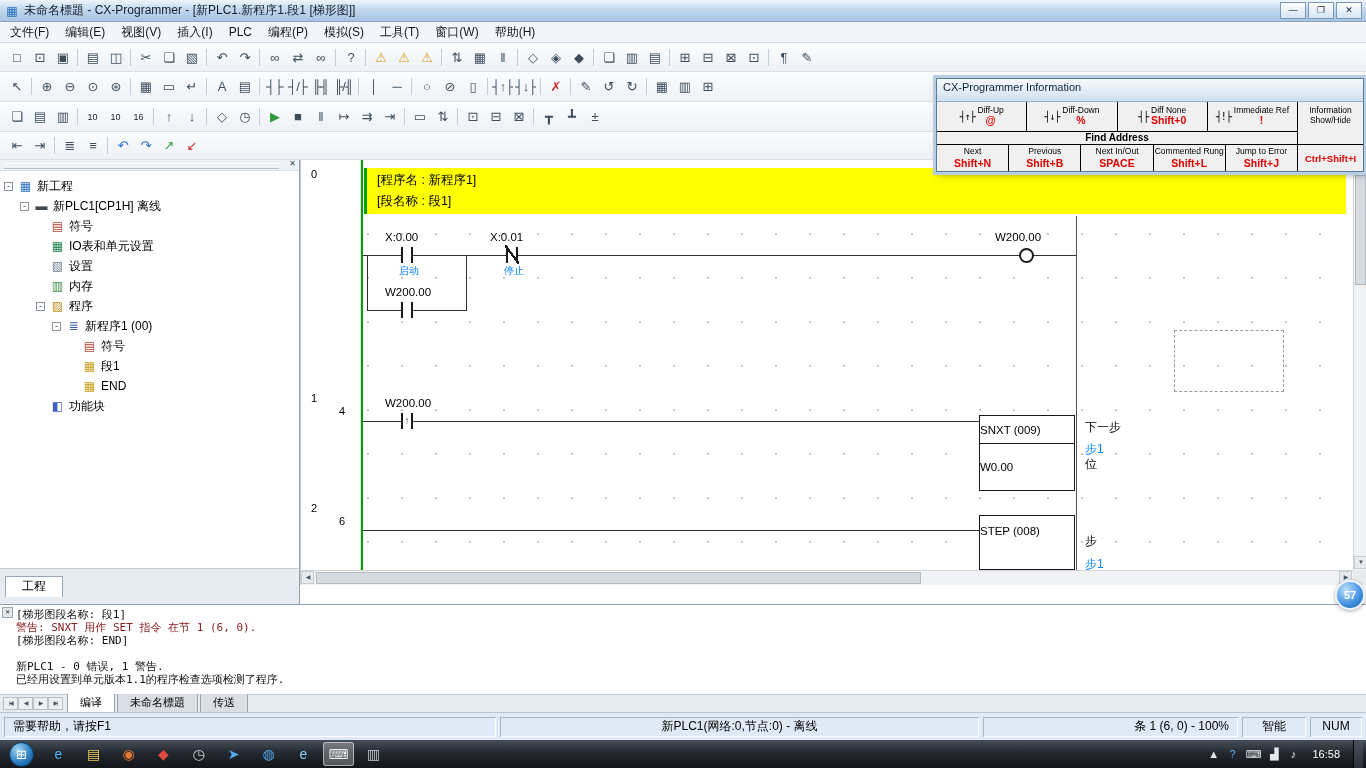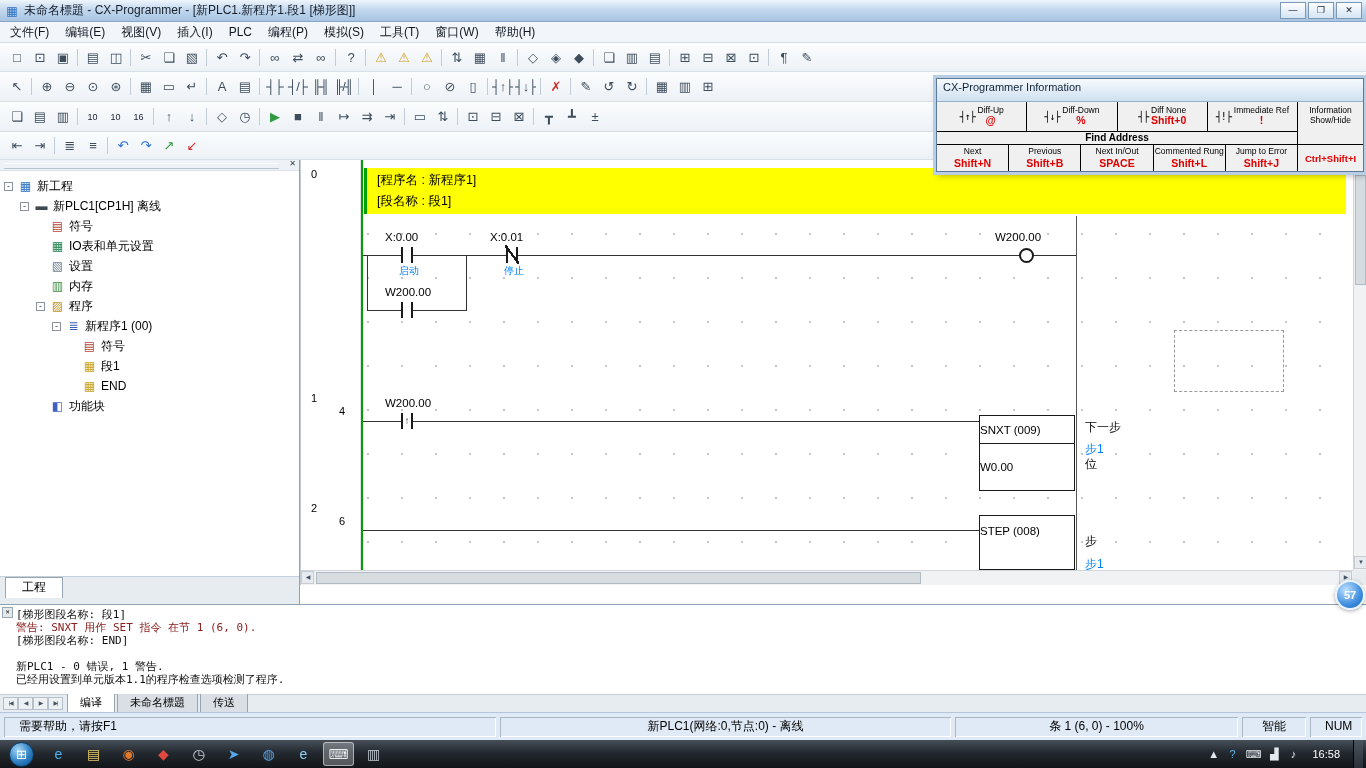--- a/index.html
+++ b/index.html
@@ -32,21 +32,21 @@
 .grip{height:11px;background:#eef2f6;border-bottom:1px solid #d8e0e8;position:relative}
 .grip::before{content:"";position:absolute;left:4px;right:20px;top:3px;height:4px;border-top:1px solid #fff;border-bottom:1px solid #b6c2ce}
 .grip-x{position:absolute;right:3px;top:-1px;font-size:8px;color:#345}
 .tree{flex:1;overflow:hidden;padding-top:5px}
 .trow{height:20px;display:flex;align-items:center;white-space:nowrap}
 .exp{width:9px;height:9px;border:1px solid #8a94a0;background:#fff;font-size:9px;line-height:6px;text-align:center;color:#333;margin-right:4px;visibility:hidden;flex:none}
 .trow.has-exp .exp{visibility:visible}
 .ti{width:17px;text-align:center;font-size:12px;margin-right:3px;flex:none}
 .tl{color:#000}
 .ic-proj .ti{color:#2a6fc0}.ic-plc .ti{color:#404850}.ic-sym .ti{color:#b04030}.ic-io .ti{color:#208050}.ic-set .ti{color:#708090}.ic-mem .ti{color:#3a8a40}.ic-prog .ti{color:#c09020}.ic-prog1 .ti{color:#3a60b0}.ic-sec .ti{color:#c8a020}.ic-fb .ti{color:#4060c0}
-.tree-tabs{height:28px;background:#e7ecf1;border-top:1px solid #c6d0da;display:flex;align-items:flex-start;padding-left:5px}
+.tree-tabs{height:36px;background:#e7ecf1;border-top:1px solid #c6d0da;display:flex;align-items:center;padding-left:5px}
 .ttab{background:#fff;border:1px solid #98a6b4;border-bottom:none;padding:1px 16px 2px;font-size:12px}
 
 
 .ladder-panel{flex:1;display:flex;flex-direction:column;background:#fff;min-width:0}
 .ladder-canvas{position:relative;height:425px;background:#fff;overflow:hidden;border-left:1px solid #c3cbd3;flex:none}
 .grid{position:absolute;left:62px;top:0;width:990px;height:410px;background-image:radial-gradient(circle,#c6c6c6 1px,transparent 1.3px);background-size:34px 44px;background-position:22px 8px}
 .numcol{position:absolute;left:0;top:0;width:60px;height:410px;background:#fff;border-right:1px solid #e2e2e2}
 .rnum{position:absolute;font-size:11px;color:#000}
 .rail-left{position:absolute;left:60px;top:0;width:2px;height:410px;background:#00a000}
 .rail-right{position:absolute;left:775px;top:56px;width:1px;height:354px;background:#555}
@@ -88,21 +88,21 @@
 .oline.warn{color:#8a2020}
 .otabs{height:18px;background:#e7ecf1;border-top:1px solid #c6d0da;display:flex;align-items:flex-end;padding-left:3px;font-size:11px;flex:none}
 .onavs{display:flex;align-items:center;height:100%;margin-right:4px}
 .onav{width:15px;height:13px;border:1px solid #b6c0ca;background:#eef1f4;font-size:6px;line-height:11px;text-align:center;color:#456;letter-spacing:-1px;overflow:hidden;flex:none}
 .otabwrap{display:flex;align-items:flex-end}
 .otab{padding:1px 12px 2px;border:1px solid #98a4b0;border-bottom:none;background:#d9dfe5;margin-right:2px;white-space:nowrap}
 .otab.active{background:#fff}
 
 
 .statusbar{height:28px;background:#e0eaf6;border-top:1px solid #b6c6d8;display:flex;align-items:center;padding:3px 4px;gap:4px;font-size:12px;flex:none}
-.seg{height:20px;line-height:19px;padding:0 15px;box-shadow:inset 1px 1px 0 #aab8c6,inset -1px -1px 0 #fff;white-space:nowrap;overflow:hidden}
+.seg{height:20px;line-height:19px;padding:0 9px;box-shadow:inset 1px 1px 0 #aab8c6,inset -1px -1px 0 #fff;white-space:nowrap;overflow:hidden}
 
 
 .taskbar{height:28px;background:linear-gradient(#464f59,#23292f 45%,#121519);display:flex;align-items:center;padding:0 2px;flex:none}
 .orb{width:25px;height:25px;border-radius:50%;background:radial-gradient(circle at 35% 30%,#a5d8f8,#2f7fc1 55%,#0b4a85);border:1px solid #0a3a66;color:#fff;font-size:13px;text-align:center;line-height:23px;margin:0 7px;flex:none}
 .task-icons{display:flex;align-items:center}
 .task-ic{width:31px;height:24px;display:flex;align-items:center;justify-content:center;font-size:14px;color:#e8edf2;margin:0 2px;border-radius:3px;flex:none}
 .task-ic.tb-active{background:rgba(255,255,255,.28);border:1px solid rgba(255,255,255,.5)}
 .tb-ie{color:#4db2f0}.tb-folder{color:#e8c860}.tb-media{color:#e07830}.tb-red{color:#e04840}.tb-grey{color:#c0c8d0}.tb-blue{color:#55a8f0}.tb-lightblue{color:#90d0f8}
 .tray{margin-left:auto;display:flex;align-items:center;gap:7px;padding-right:1px;color:#fff}
 .tray-icons{display:flex;align-items:center;gap:7px}
@@ -468,21 +468,21 @@
 
     <span class="otab active">编译</span>
         <span class="otab">未命名標題</span>
         <span class="otab">传送</span>
       </div>
   </div>
 
   <div class="statusbar">
     <span class="seg" style="width:492px">需要帮助，请按F1</span>
     <span class="seg" style="flex:1;text-align:center">新PLC1(网络:0,节点:0) - 离线</span>
-    <span class="seg" style="width:283px;text-align:center">条 1 (6, 0) - 100%</span>
+    <span class="seg" style="width:255px;text-align:right">条 1 (6, 0) - 100%</span>
     <span class="seg" style="width:64px;text-align:center">智能</span>
     <span class="seg" style="width:52px;text-align:center">NUM</span>
   </div>
 
   <div class="taskbar">
     <div class="orb">⊞</div>
     <div class="task-icons">
 
     <div class="task-ic tb-ie">e</div>
         <div class="task-ic tb-folder">▤</div>

